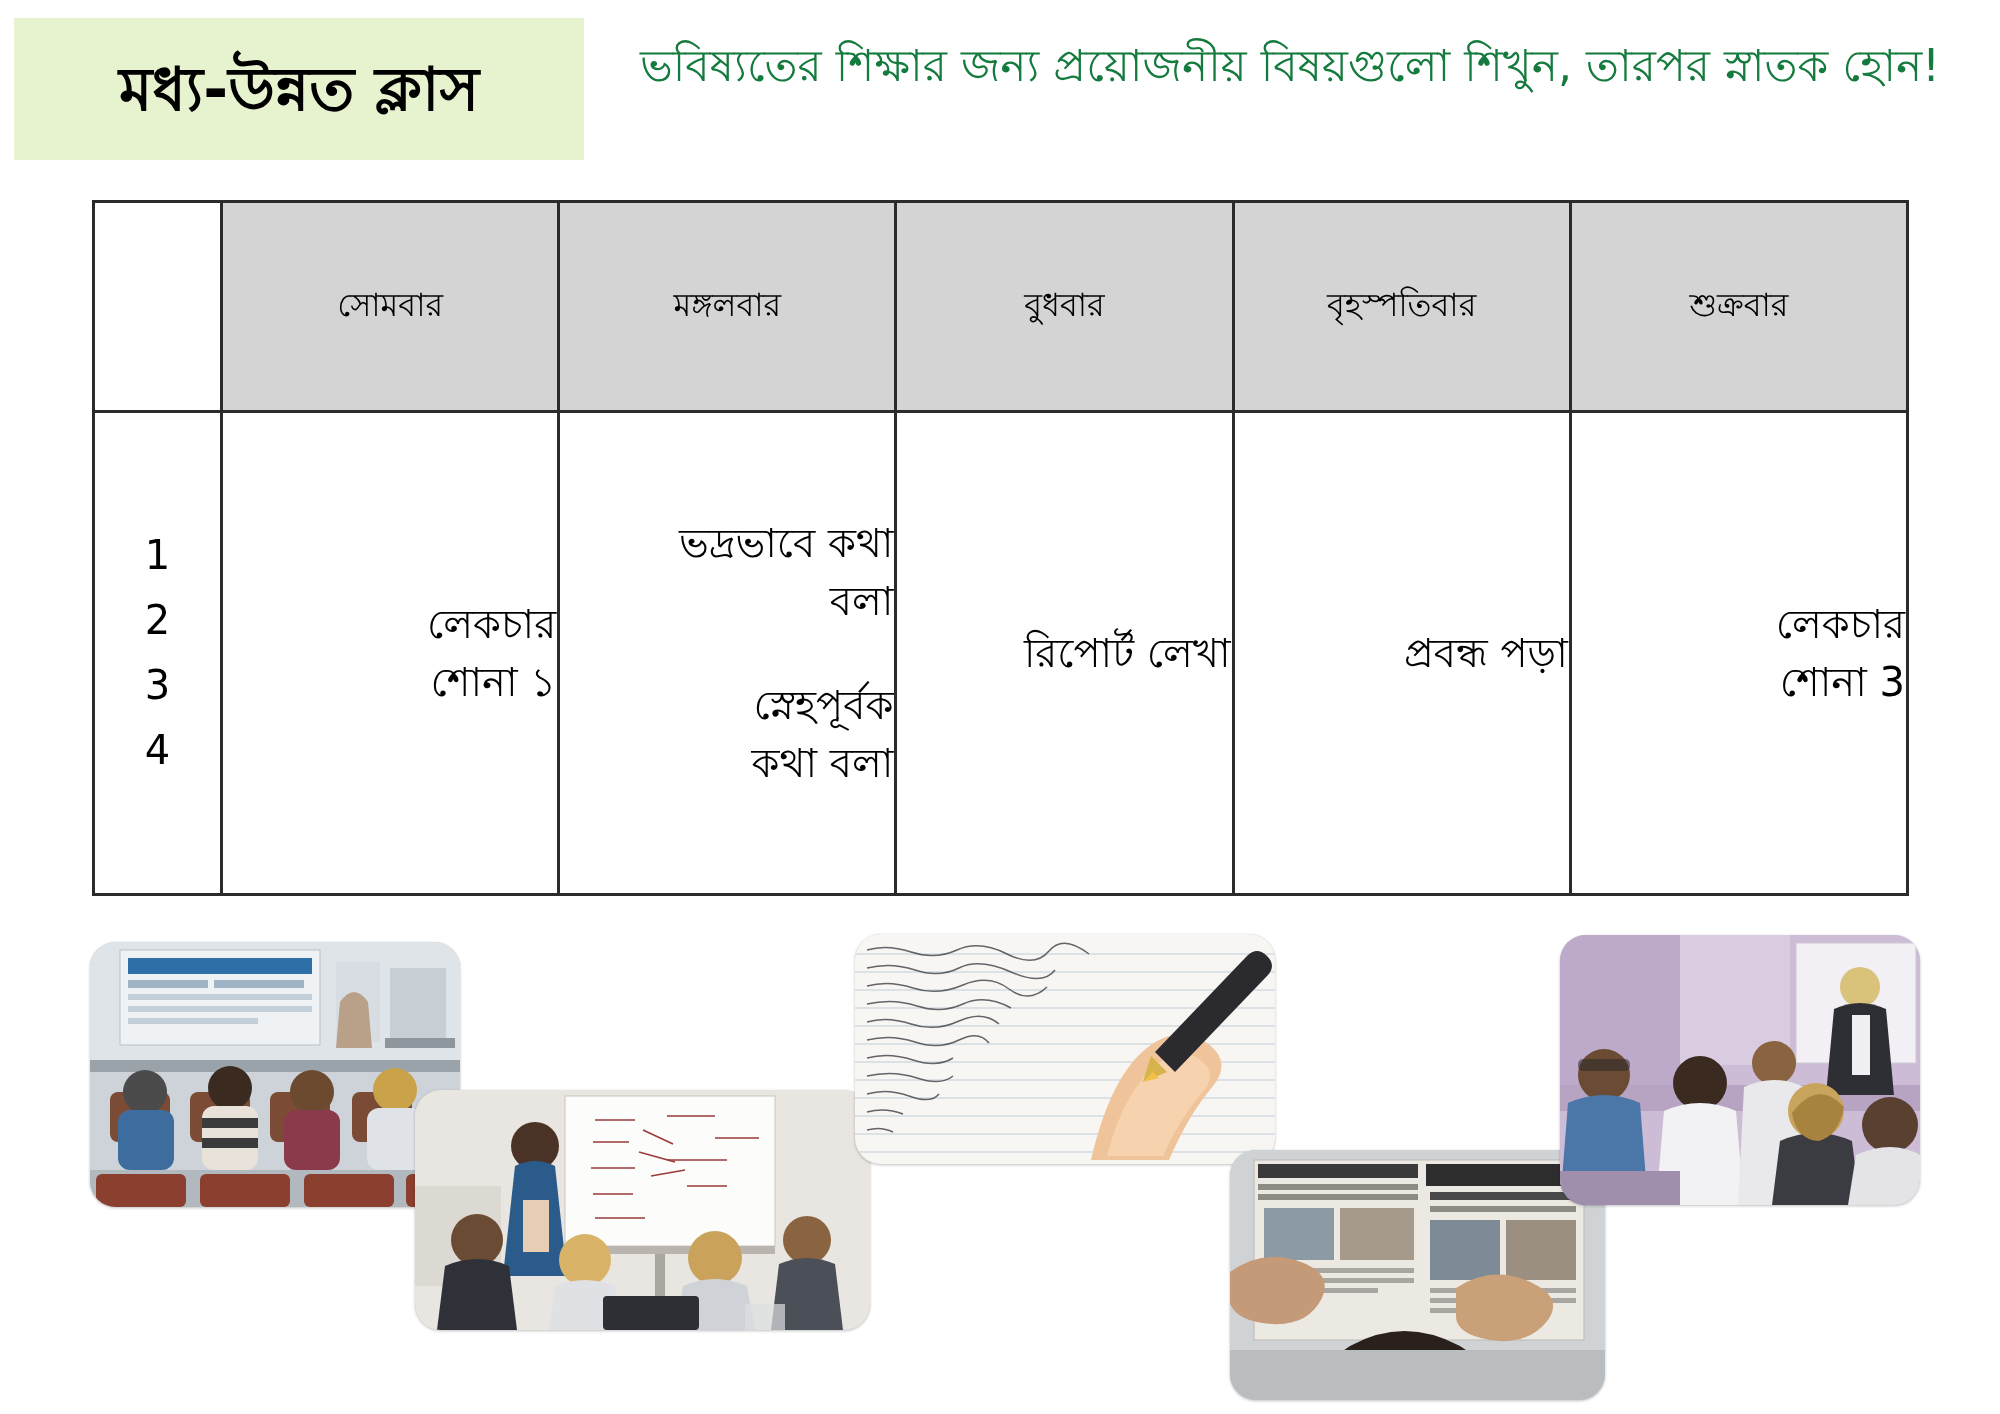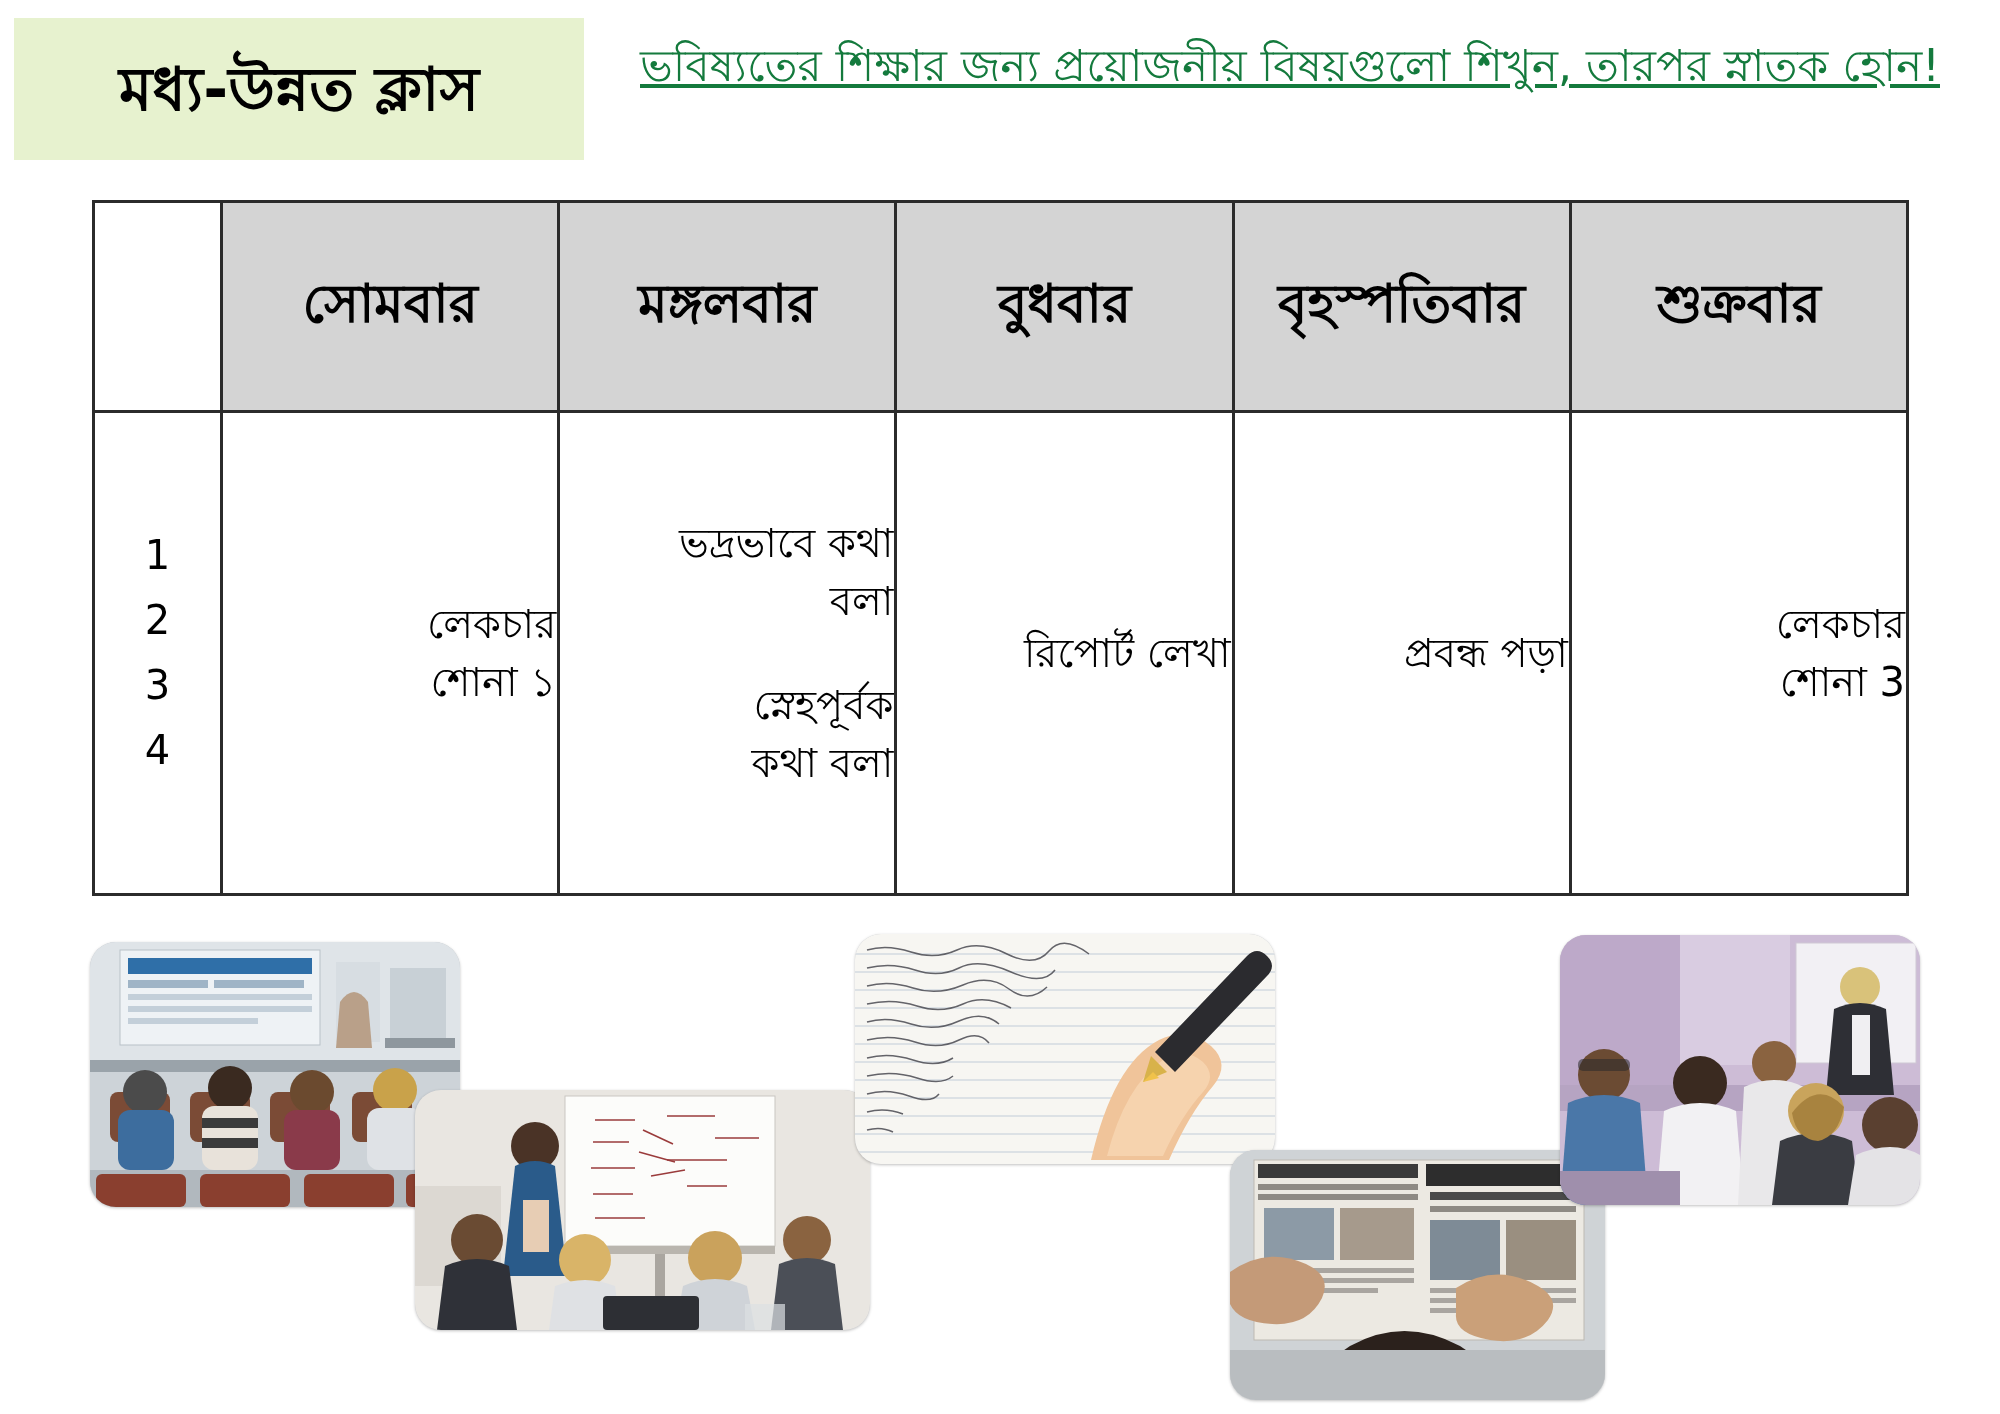--- a/index.html
+++ b/index.html
@@ -44,21 +44,20 @@
   }
   .subtitle {
     position: absolute;
     left: 640px;
     top: 34px;
     width: 1320px;
     font-size: 44px;
     line-height: 1.45;
     color: #147a3d;
     font-family: "DejaVu Sans", sans-serif;
-    text-decoration: underline;
   }
 
   
   .schedule {
     position: absolute;
     left: 92px;
     top: 200px;
     width: 1817px;
     border-collapse: collapse;
     table-layout: fixed;
@@ -66,22 +65,22 @@
   .schedule td, .schedule th {
     border: 3px solid #2b2b2b;
     text-align: center;
     vertical-align: middle;
     font-weight: normal;
     color: #000;
   }
   .schedule thead th {
     background: #d4d4d4;
     height: 205px;
-    font-size: 53px;
-    font-weight: bold;
+    font-size: 32px;
+    font-weight: normal;
   }
   .schedule thead th.corner {
     background: #ffffff;
   }
   .schedule tbody td {
     height: 478px;
     font-size: 40px;
   }
   .periods {
     font-size: 40px;

